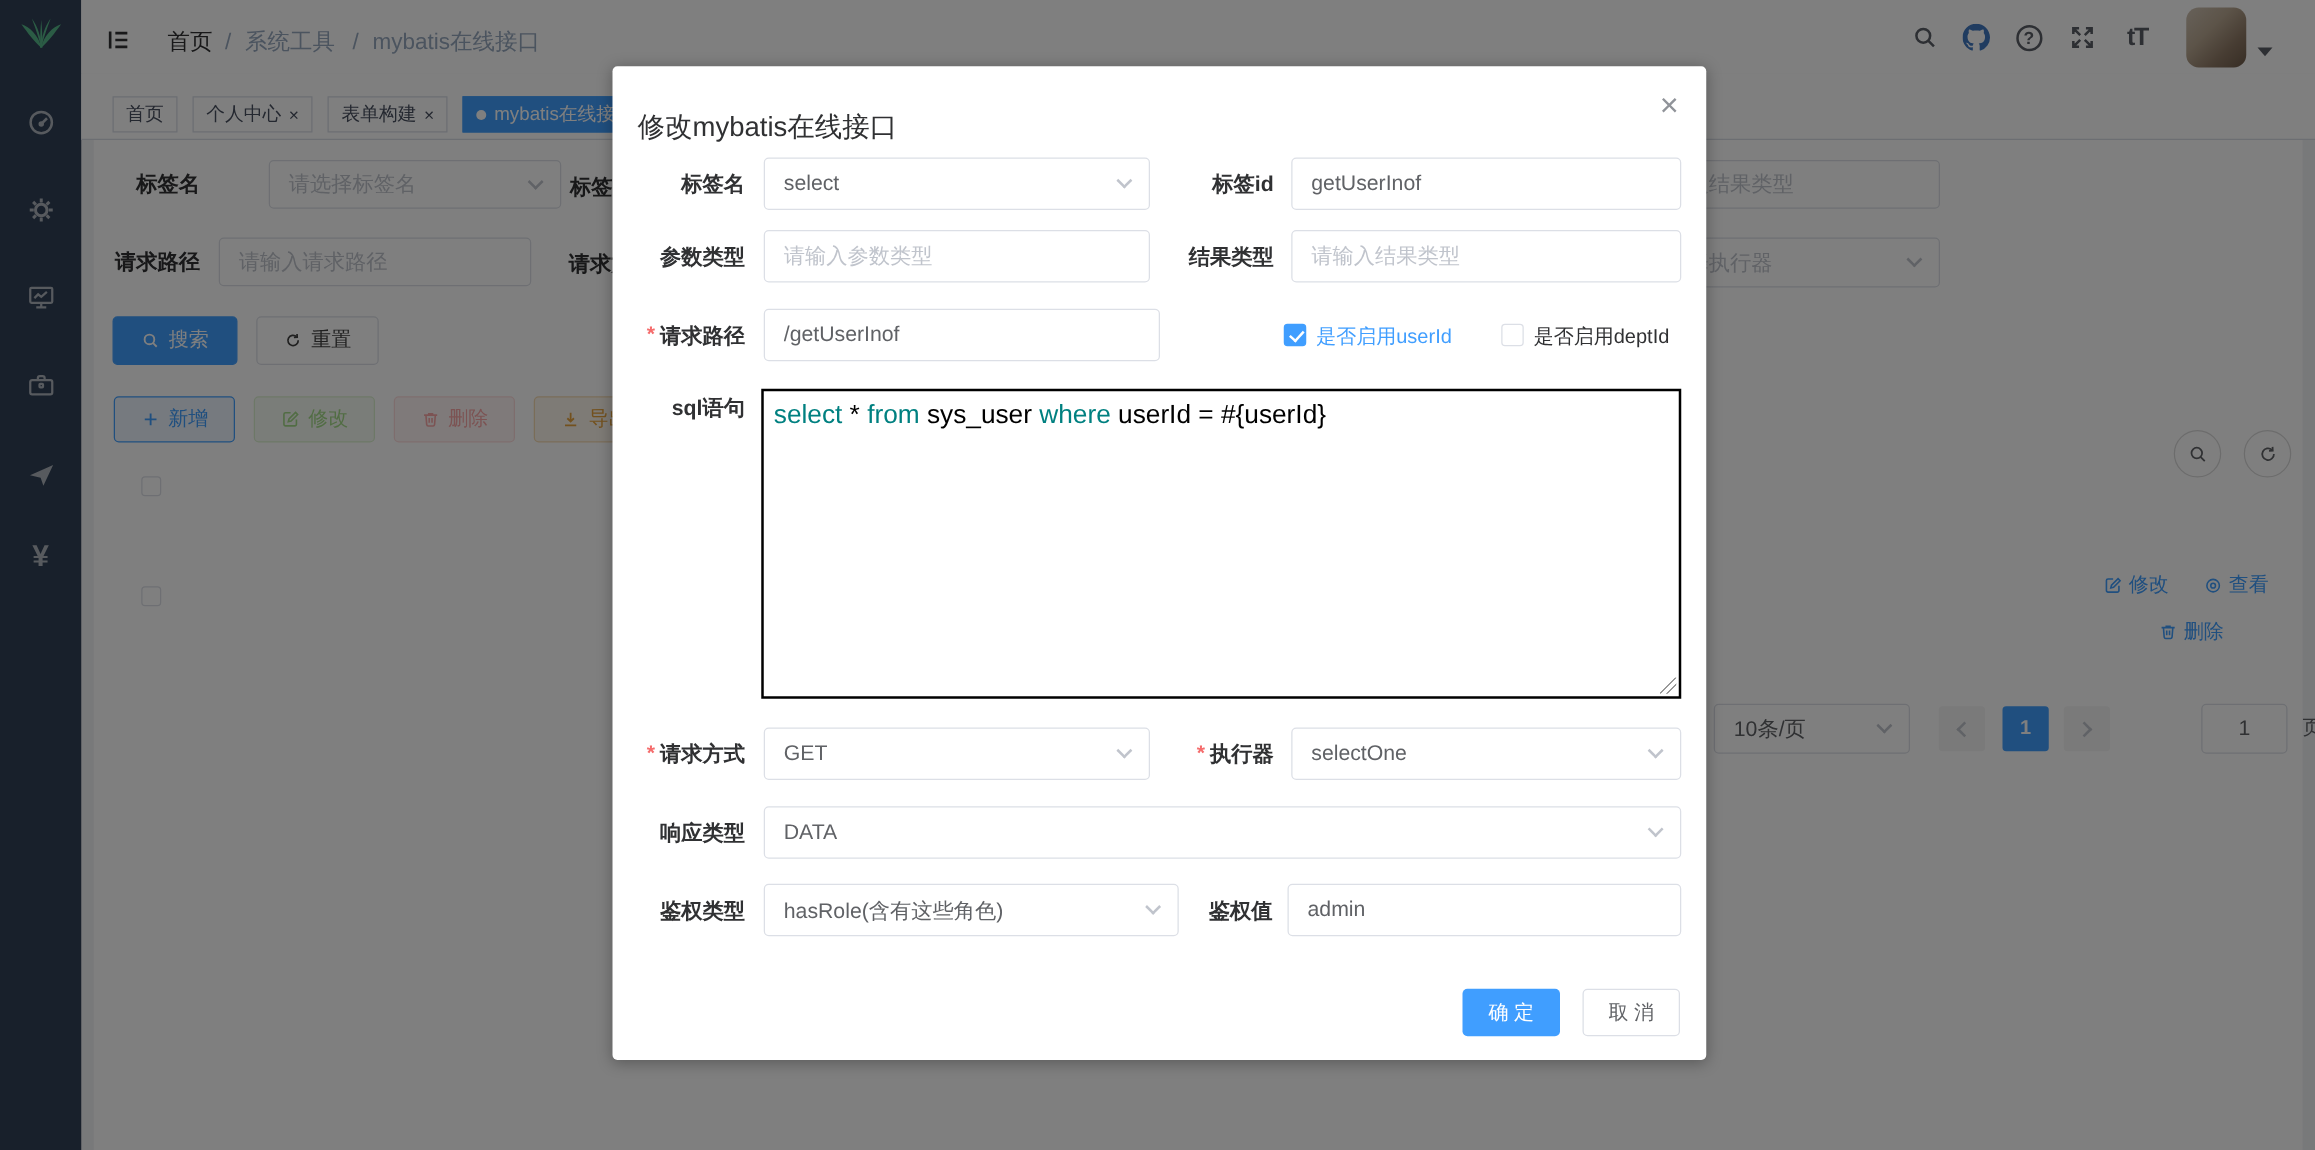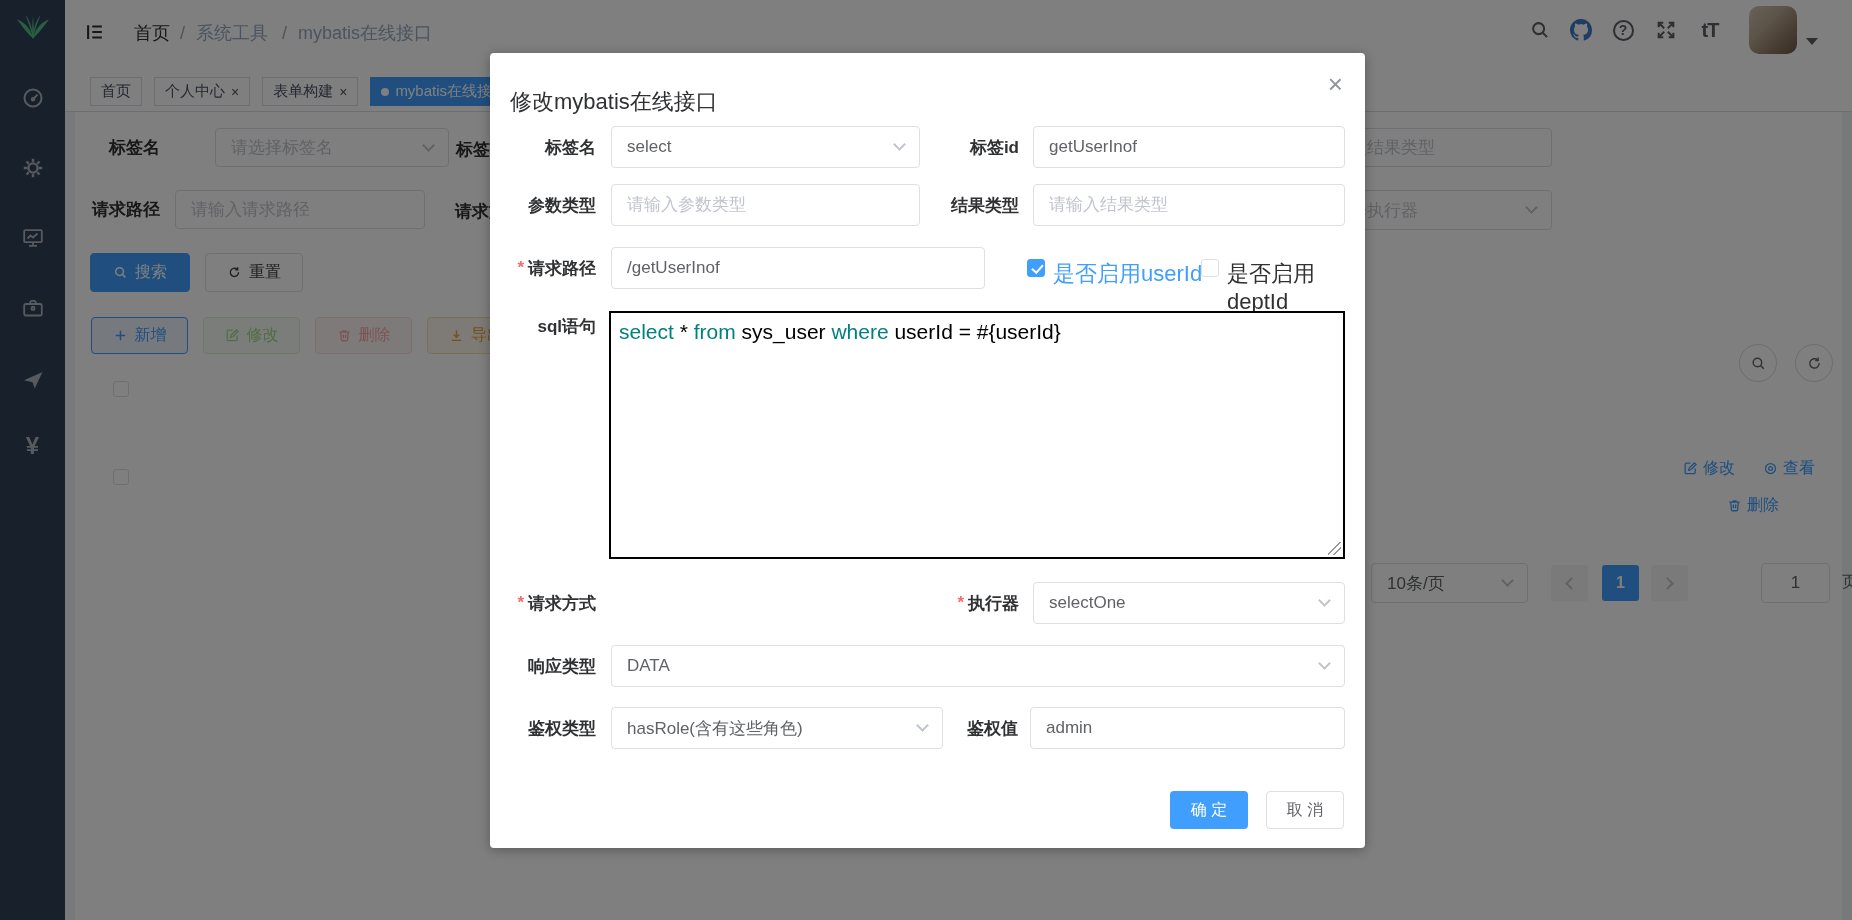--- a/index.html
+++ b/index.html
@@ -70,21 +70,21 @@
   .overlay { position:absolute; inset:0; background:rgba(0,0,0,0.5); z-index:5; }
   .modal { position:absolute; left:490px; top:53px; width:875px; height:795px; background:#fff; border-radius:4px; box-shadow:0 2px 12px rgba(0,0,0,.3); z-index:6; }
   .m-lbl { position:absolute; display:flex; align-items:center; justify-content:flex-end; gap:4px; height:42px; font-weight:700; color:#303133; font-size:17px; }
   .req { color:#F56C6C; font-size:17px; }
   .m-inp { border:1px solid #dcdfe6; border-radius:4px; background:#fff; font-size:17px; color:#606266; padding:0 15px; display:flex; align-items:center; position:absolute; height:42px; }
   input.m-tinp { position:absolute; height:42px; border:1px solid #dcdfe6; border-radius:4px; font-size:17px; color:#606266; padding:0 15px; outline:none; font-family:inherit; }
   input.m-tinp::placeholder { color:#c0c4cc; }
   .ckb { position:absolute; width:18px; height:18px; border-radius:3px; border:1px solid #dcdfe6; background:#fff; cursor:pointer; }
   .ckb.on { background:#409EFF; border-color:#409EFF; }
   .ckb.on::after { content:""; position:absolute; left:5.5px; top:1.5px; width:4.5px; height:9px; border-right:2px solid #fff; border-bottom:2px solid #fff; transform:rotate(42deg); }
-  .ck-lbl { position:absolute; font-size:22px; cursor:pointer; }
+  .ck-lbl { position:absolute; font-size:16px; cursor:pointer; }
   .sqlbox { position:absolute; left:119px; top:258px; width:736px; height:248px; border:2px solid #000; background:#fff; padding:4px 8px; font-size:21px; line-height:30px; white-space:pre-wrap; color:#000; cursor:text; }
   .kw { color:#008080; }
   .rz { position:absolute; right:2px; bottom:2px; width:13px; height:13px; cursor:nwse-resize;
         background:linear-gradient(135deg,transparent 45%,#999 45%,#999 52%,transparent 52%,transparent 68%,#999 68%,#999 75%,transparent 75%); }
   .m-btn { position:absolute; width:78px; height:38px; border-radius:4px; display:flex; align-items:center; justify-content:center; font-size:16px; cursor:pointer; }
   .m-close { position:absolute; right:22px; top:18px; font-size:26px; line-height:26px; color:#909399; cursor:pointer; }
 </style>
 </head>
 <body>
 
@@ -339,33 +339,37 @@
 
     <div class="m-lbl" style="left:0;top:131px;width:106px;text-align:center;">参数类型</div>
     <input class="m-tinp" style="left: 121px; top: 131px; width: 309px;" placeholder="请输入参数类型">
     <div class="m-lbl" style="left:430px;top:131px;width:99px;">结果类型</div>
     <input class="m-tinp" style="left: 543px; top: 131px; width: 312px;" placeholder="请输入结果类型">
 
     <div class="m-lbl" style="left:0;top:194px;width:106px;">
       <span class="req">*</span>
       <span>请求路径</span>
     </div>
-    <input class="m-tinp" style="left: 121px; top: 194px; width: 374px;" value="/getUserInof">
+    <input class="m-tinp" style="left: 121px; top: 194px; width: 317px;" value="/getUserInof">
     <span class="ckb on" style="left:537px;top:206px;"></span>
     <span class="ck-lbl" style="left:563px;top:206px;color:#409EFF;">是否启用userId</span>
     <span class="ckb" style="left:711px;top:206px;"></span>
     <span class="ck-lbl" style="left:737px;top:206px;color:#303133;">是否启用deptId</span>
 
     <div class="m-lbl" style="left:0;top:252px;width:106px;">sql语句</div>
     <div class="sqlbox"><span class="kw">select</span><span> * </span><span class="kw">from</span><span> sys_user </span><span class="kw">where</span><span> userId = #{userId}</span><i class="rz"></i></div>
 
     <div class="m-lbl" style="left:0;top:529px;width:106px;">
       <span class="req">*</span>
       <span>请求方式</span>
     </div>
+    <div class="m-inp" style="left:121px;top:529px;width:309px;">
+      <span>GET</span>
+      <i class="chev"></i>
+    </div>
     <div class="m-lbl" style="left:430px;top:529px;width:99px;">
       <span class="req">*</span>
       <span>执行器</span>
     </div>
     <div class="m-inp" style="left:543px;top:529px;width:312px;">
       <span>selectOne</span>
       <i class="chev"></i>
     </div>
 
     <div class="m-lbl" style="left:0;top:592px;width:106px;">响应类型</div>

